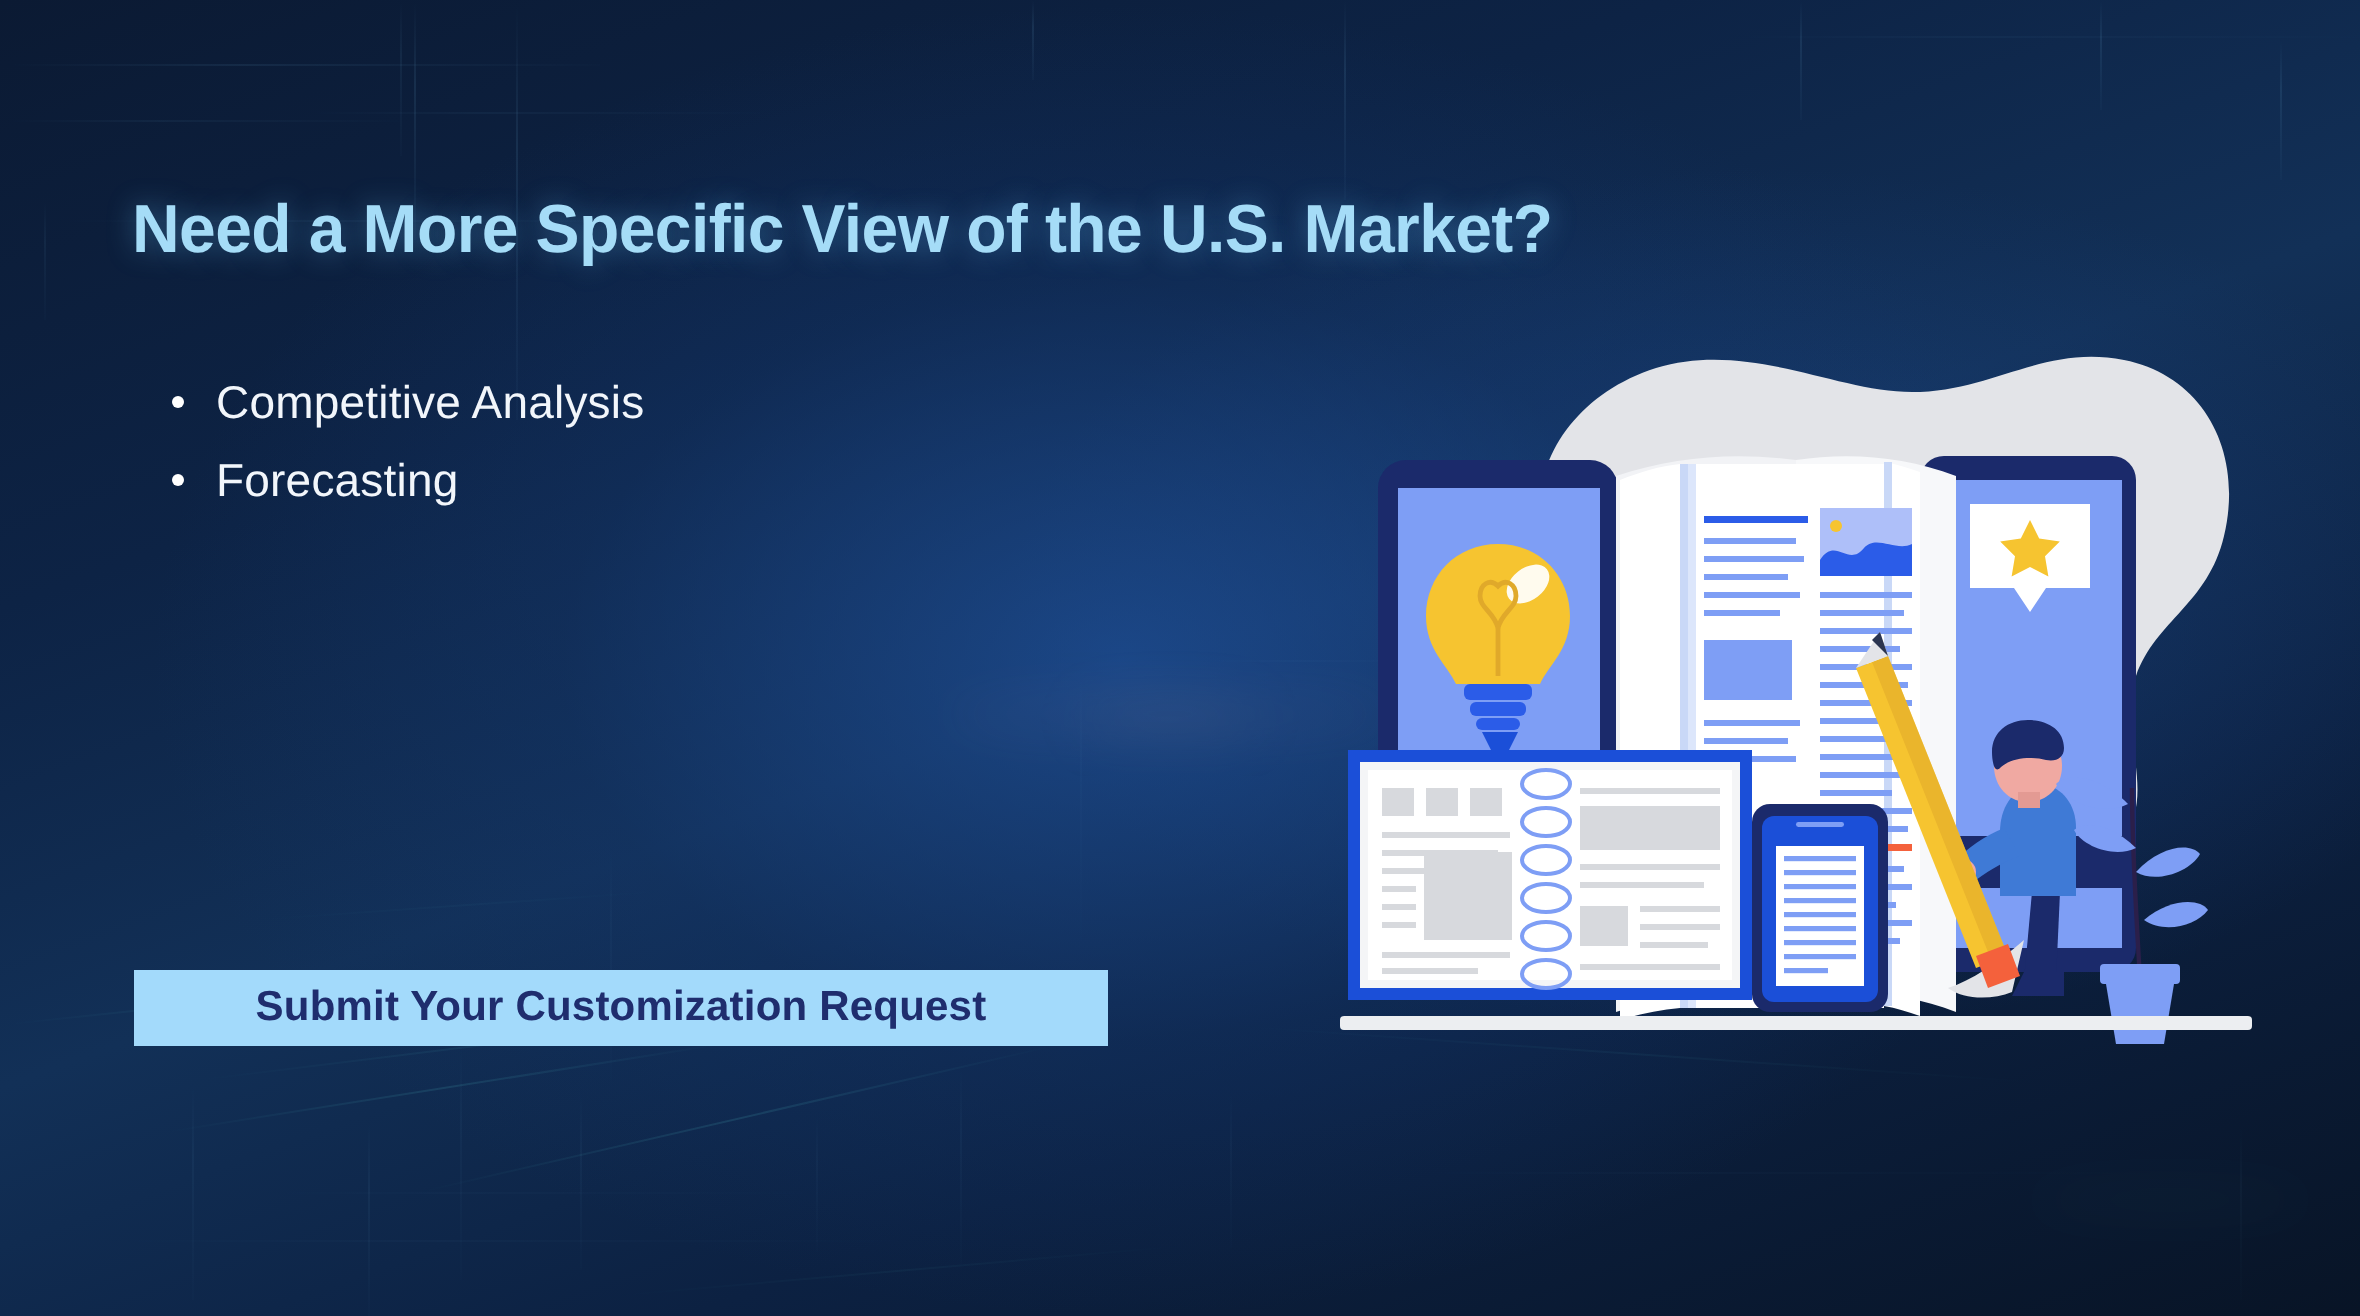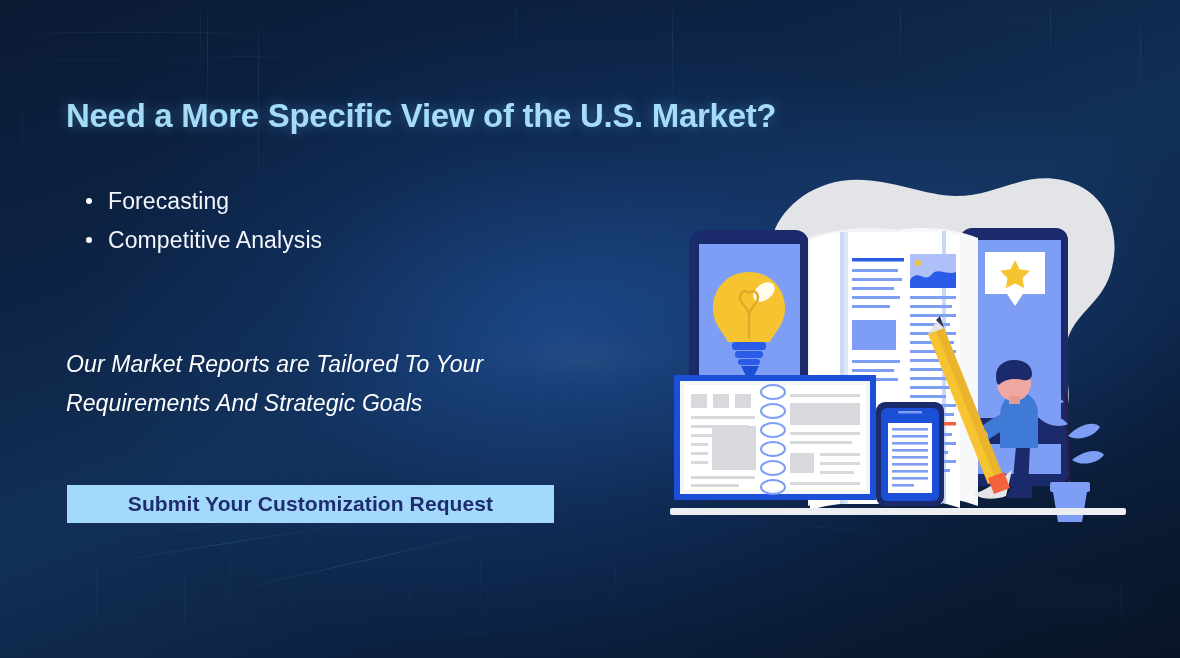--- a/index.html
+++ b/index.html
@@ -120,32 +120,28 @@
     <div class="glow-streak" style="left:1010px; top:596px; width:150px; height:8px; background:rgba(120,200,200,0.16);"></div>
   </div>
 
   <div class="copy">
 
     <div class="headline">Need a More Specific View of the U.S. Market?</div>
 
     <ul class="bullets">
       <li class="bullet-row">
         <span class="bullet-dot"></span>
-        <span class="bullet-text">Forecasting</span>
+        <span class="bullet-text">Competitive Analysis</span>
       </li>
       <li class="bullet-row">
         <span class="bullet-dot"></span>
-        <span class="bullet-text">Competitive Analysis</span>
+        <span class="bullet-text">Forecasting</span>
       </li>
     </ul>
 
-    <div class="tagline">
-      <div>Our Market Reports are Tailored To Your</div>
-      <div>Requirements And Strategic Goals</div>
-    </div>
 
     <div class="cta">
       <span class="cta-label">Submit Your Customization Request</span>
     </div>
   </div>
 
   <div class="illus">
     <svg width="480" height="360" viewBox="0 0 480 360" xmlns="http://www.w3.org/2000/svg">
 
       <g>

